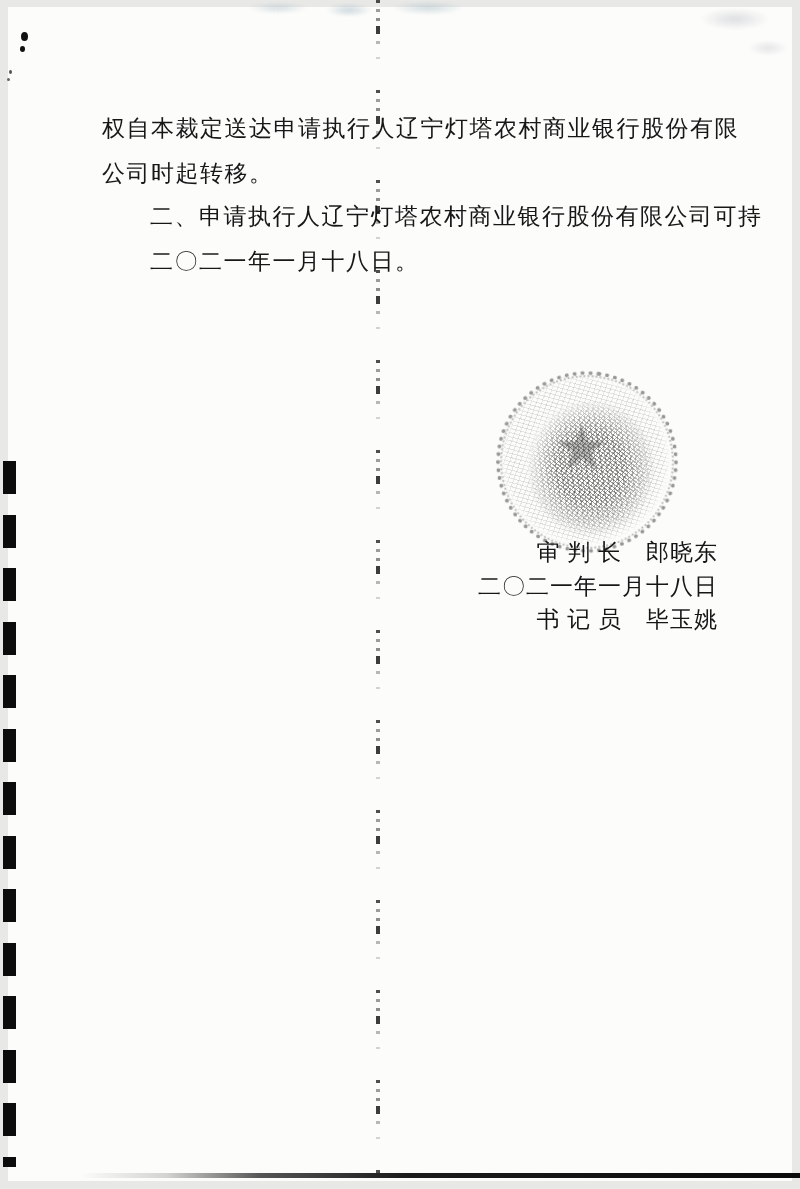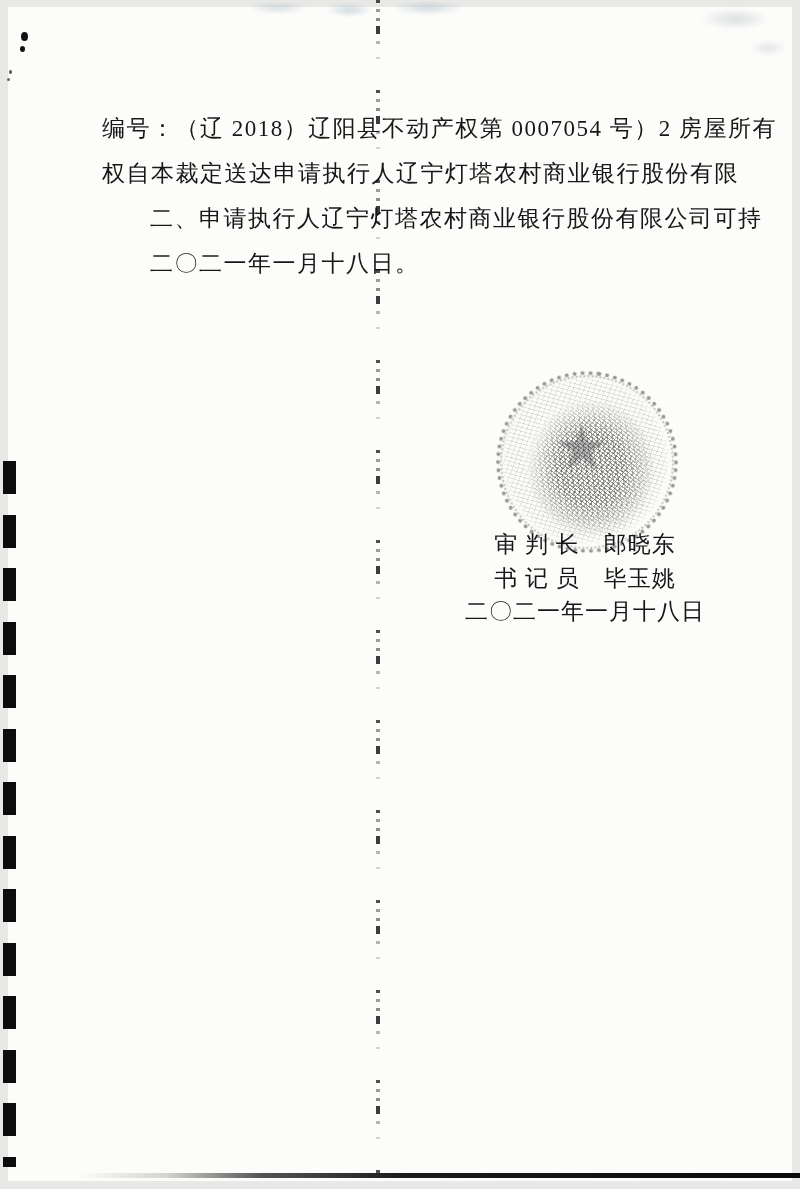--- a/index.html
+++ b/index.html
@@ -37,26 +37,26 @@
     opacity:.9;
   }
   .speck{position:absolute;border-radius:50%;background:#111;}
   .smudge{position:absolute;filter:blur(1px);}
   
   .body-text{
     position:absolute;left:102px;top:106px;width:620px;
     font-size:23px;line-height:45px;color:#171717;
     letter-spacing:1.5px;white-space:nowrap;
   }
-  .body-text .indent{text-indent:48px;}
+  .body-text .indent{text-indent:48px;font-family:Liberation Mono, monospace;}
   
   .sig-block{
-    position:absolute;left:452px;top:348px;width:266px;
+    position:absolute;left:452px;top:356px;width:266px;
     font-size:23px;line-height:33.5px;color:#161616;
-    text-align:center;letter-spacing:1px;white-space:nowrap;
+    text-align:right;letter-spacing:1px;white-space:nowrap;
   }
   
   .seal{position:absolute;left:494px;top:369px;width:186px;height:186px;}
   .seal-ring{
     position:absolute;left:2px;top:2px;width:174px;height:174px;
     border:4px dotted rgba(70,70,70,.55);border-radius:50%;
     transform:rotate(8deg);filter:blur(.4px);
   }
   .seal-ring2{
     position:absolute;left:6px;top:6px;width:170px;height:170px;
@@ -113,23 +113,23 @@
 
 <div class="seal">
   <div class="seal-halo"></div>
   <div class="seal-blob"></div>
   <div class="seal-star">★</div>
   <div class="seal-ring"></div>
   <div class="seal-ring2"></div>
 </div>
 
 <div class="body-text txt-layer">
-  <div>编号：（辽 2018）辽阳县不动产权第 0007054 号）2 房屋所有</div>
   <div>权自本裁定送达申请执行人辽宁灯塔农村商业银行股份有限</div>
+  <div>公司时起转移。</div>
   <div class="indent">二、申请执行人辽宁灯塔农村商业银行股份有限公司可持</div>
   <div class="indent">二〇二一年一月十八日。</div>
 </div>
 
 <div class="sig-block txt-layer">
   <div>审 判 长　郎晓东</div>
+  <div>二〇二一年一月十八日</div>
   <div>书 记 员　毕玉姚</div>
-  <div>二〇二一年一月十八日</div>
 </div>
 
 </body></html>

